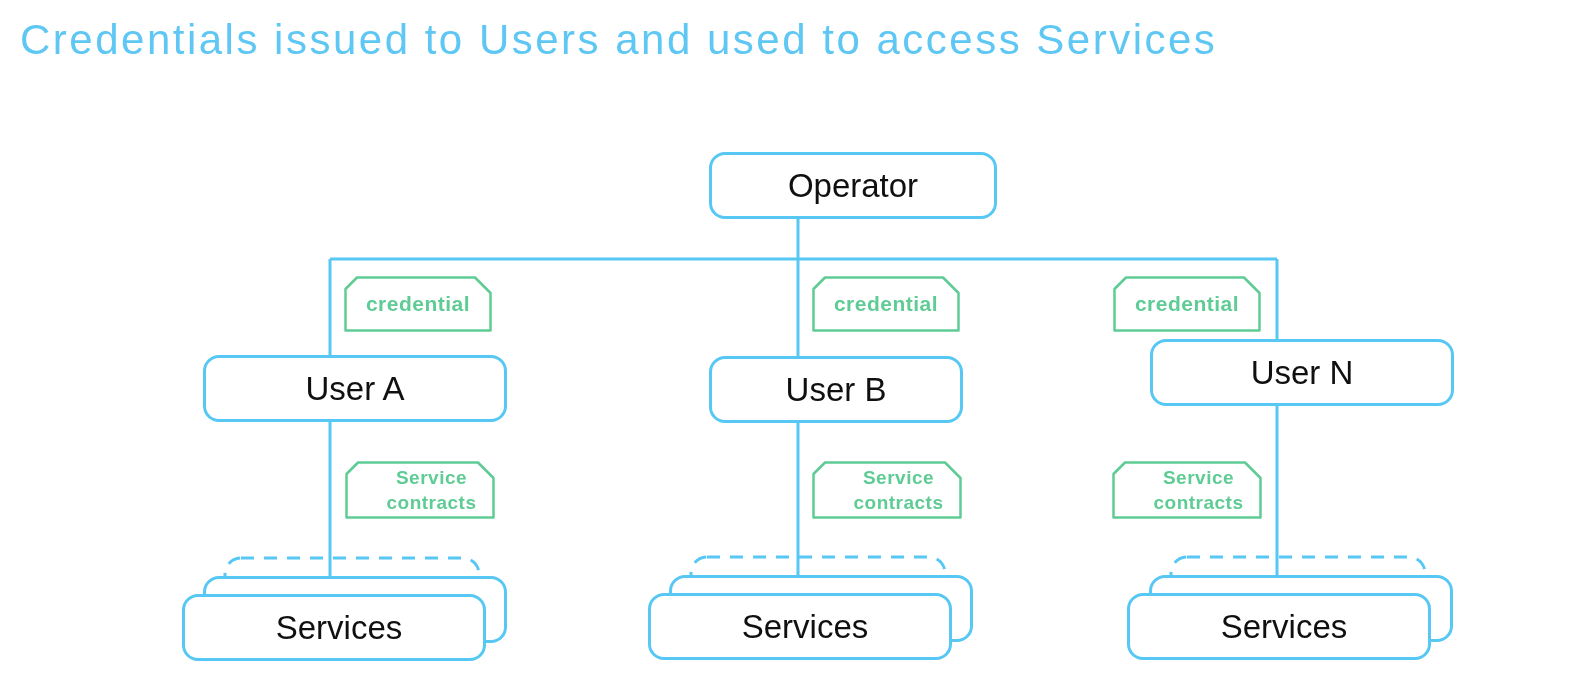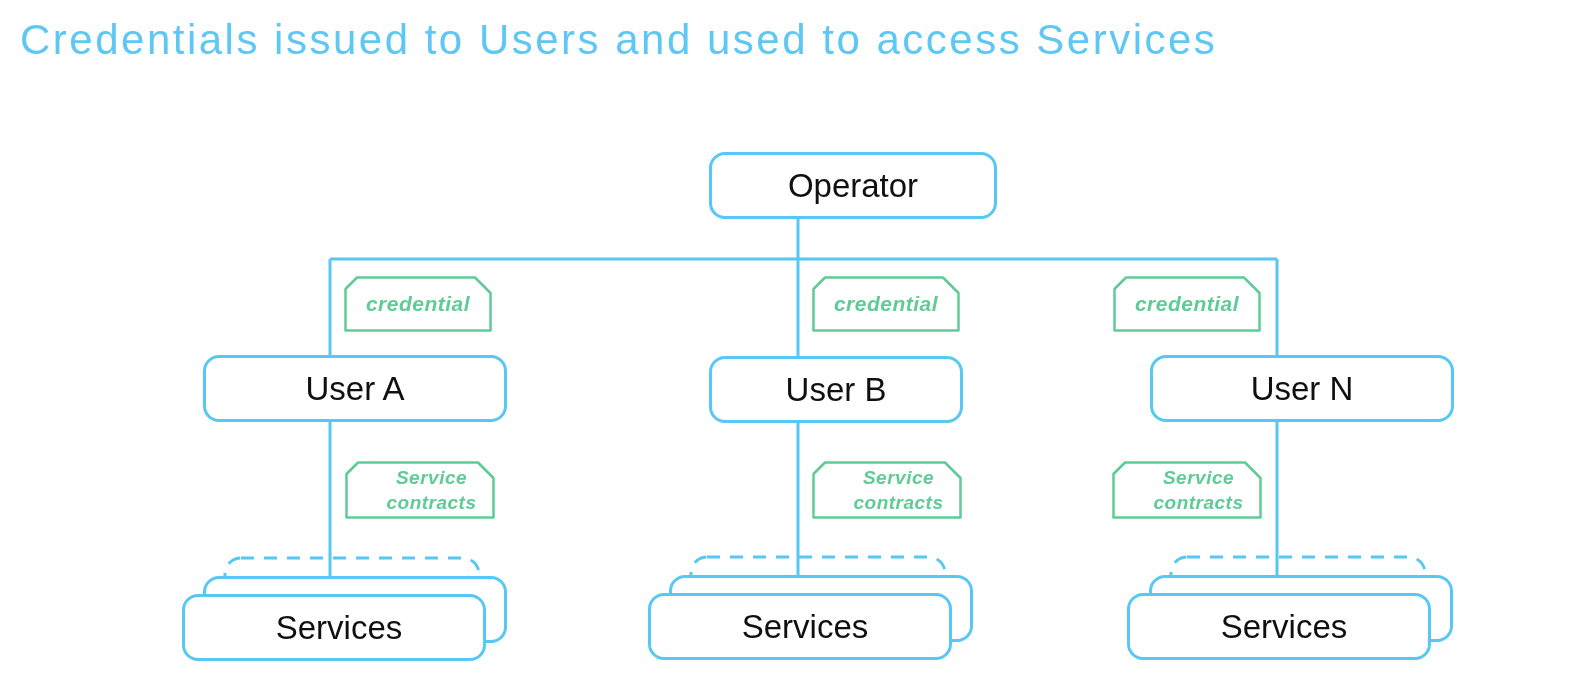--- a/index.html
+++ b/index.html
@@ -37,21 +37,20 @@
   .node.front{z-index:3;padding-left:10px;}
   .tag{
     position:absolute;z-index:4;
     display:flex;align-items:center;justify-content:center;
   }
   .tag svg{position:absolute;left:0;top:0;}
   .tag .tag-label{
     position:relative;
     color:var(--green);font-weight:bold;text-align:center;
     letter-spacing:0.5px;
-    font-style:italic;
   }
   .tag.cred{width:148px;height:56px;}
   .tag.cred .tag-label{font-size:21px;}
   .tag.contract{width:173px;height:58px;}
   .tag.contract .tag-label{font-size:19px;line-height:25px;width:118px;}
   .tag path{fill:#ffffff;stroke:var(--green);stroke-width:2.5;stroke-linejoin:round;}
 </style>
 </head>
 <body>
 
@@ -109,21 +108,21 @@
   <div class="node front" style="left:648px;top:593px">
     <span>Services</span>
   </div>
 
   <div class="tag cred" style="left:1113px;top:276px">
     <svg width="148" height="56" viewBox="0 0 148 56">
       <path d="M13 1.5 L131 1.5 L146.5 17 L146.5 54.5 L1.5 54.5 L1.5 13 Z"></path>
     </svg>
     <span class="tag-label">credential</span>
   </div>
-  <div class="node" style="left:1150px;top:355px">
+  <div class="node" style="left:1150px;top:339px">
     <span>User N</span>
   </div>
   <div class="tag contract" style="left:1112px;top:461px">
     <svg width="150" height="58" viewBox="0 0 150 58">
       <path d="M13 1.5 L133 1.5 L148.5 17 L148.5 56.5 L1.5 56.5 L1.5 13 Z"></path>
     </svg>
     <span class="tag-label">Service contracts</span>
   </div>
   <div class="node mid" style="left:1149px;top:575px"></div>
   <div class="node front" style="left:1127px;top:593px">

